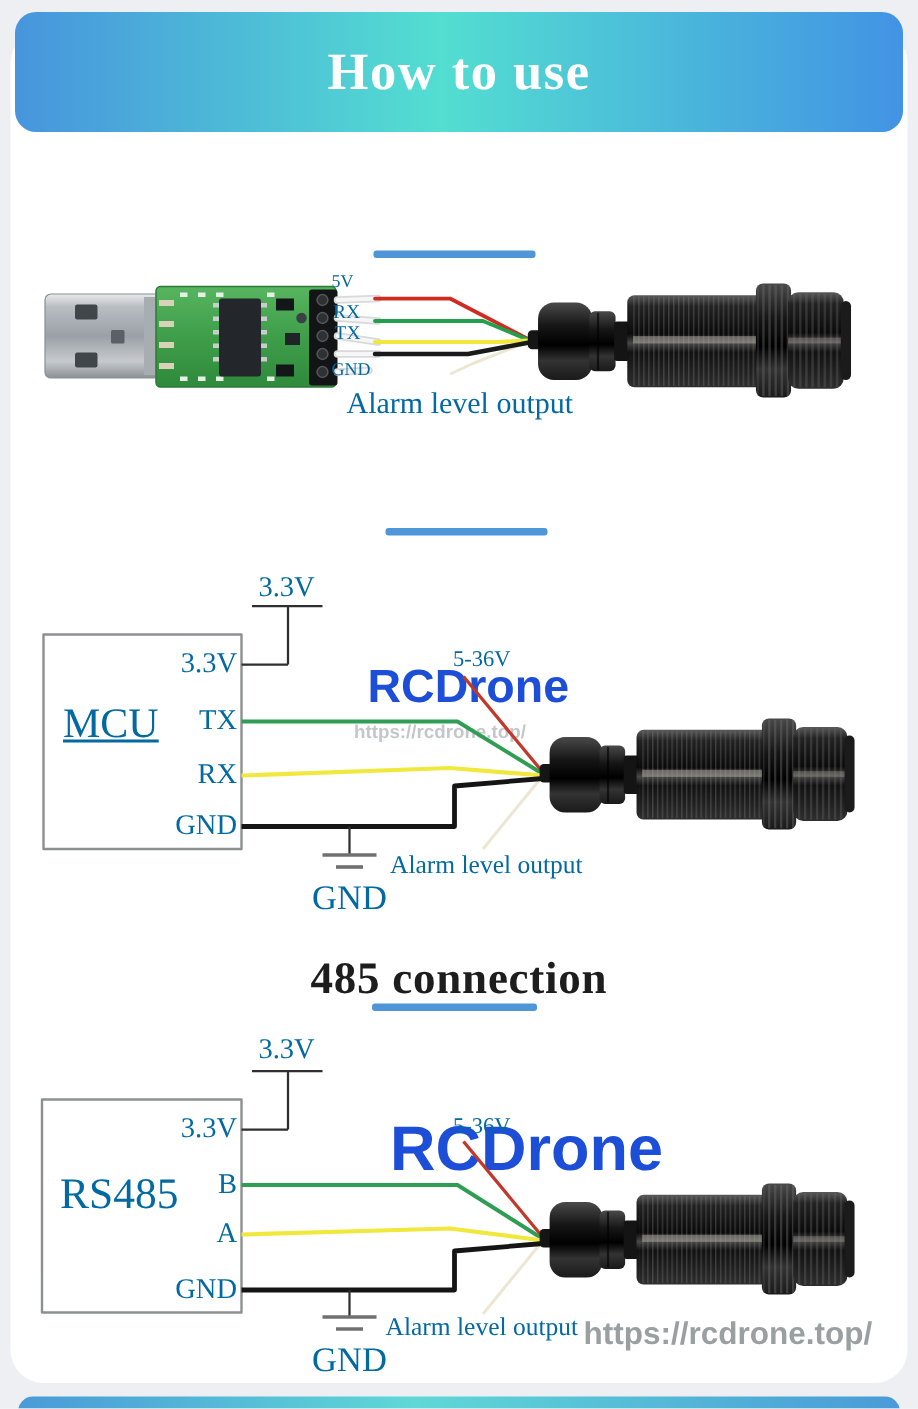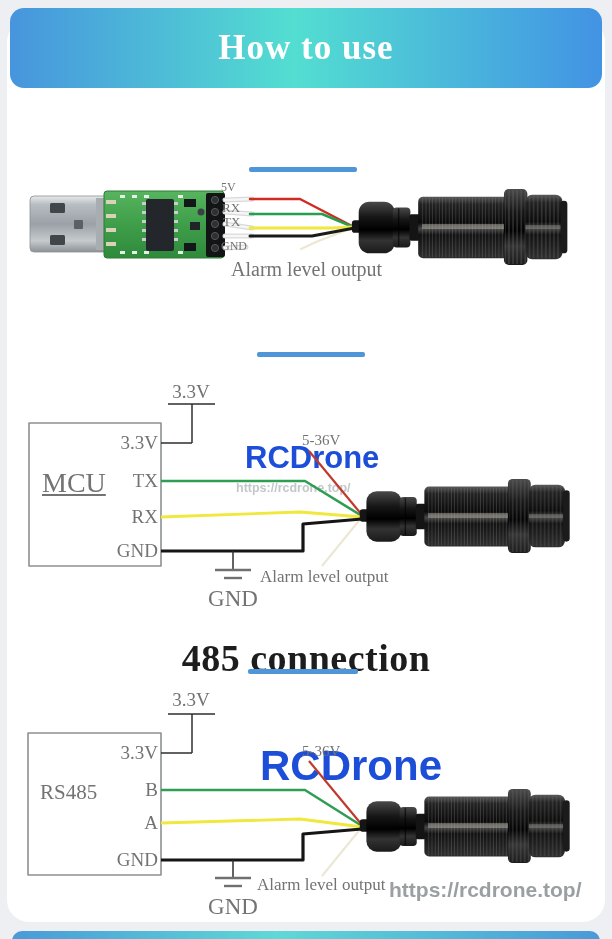--- a/index.html
+++ b/index.html
@@ -10,21 +10,21 @@
   .header{position:absolute;left:10px;top:8px;width:592px;height:80px;border-radius:14px;
         background:linear-gradient(90deg,#4795dd 0%,#53ded1 48%,#4293e4 100%);
         display:flex;align-items:center;justify-content:center;z-index:5;}
   .header-title{color:#ffffff;font-size:35px;font-weight:bold;letter-spacing:1px;}
   .footer{position:absolute;left:12px;top:931px;width:588px;height:12px;
         border-radius:10px 10px 0 0;
         background:linear-gradient(90deg,#4a9ad8 0%,#5fd8d6 45%,#4a9ad8 100%);z-index:5;}
   .sec-title{position:absolute;left:0;width:612px;text-align:center;font-weight:bold;
         color:#1d1d1d;letter-spacing:0.5px;z-index:4;}
   .underline{position:absolute;height:5px;background:#4f96d9;border-radius:2px;z-index:4;}
-  .lbl{position:absolute;color:#737373;line-height:1.05;white-space:nowrap;z-index:4;}
+  .lbl{position:absolute;color:#0369a1;line-height:1.05;white-space:nowrap;z-index:4;}
   .lbl.right{text-align:right;}
   .wm{position:absolute;font-family:"Liberation Sans",sans-serif;font-weight:bold;
         color:#1d4ed8;white-space:nowrap;z-index:2;line-height:1;}
   .art{position:absolute;left:0;top:0;z-index:3;}
 </style>
 </head>
 <body>
 
 <div class="page">
 
@@ -187,27 +187,27 @@
   <div class="lbl" style="left:163px;top:382px;width:56px;text-align:center;font-size:19px;">3.3V</div>
   <div class="lbl right" style="left:90px;top:433px;width:68px;font-size:19px;">3.3V</div>
   <div class="lbl right" style="left:90px;top:471px;width:68px;font-size:19px;">TX</div>
   <div class="lbl right" style="left:90px;top:507px;width:68px;font-size:19px;">RX</div>
   <div class="lbl right" style="left:90px;top:541px;width:68px;font-size:19px;">GND</div>
   <div class="lbl" style="left:42px;top:468px;font-size:28px;text-decoration:underline;">MCU</div>
   <div class="lbl" style="left:302px;top:433px;font-size:15px;">5-36V</div>
   <div class="lbl" style="left:205px;top:587px;width:56px;text-align:center;font-size:23px;">GND</div>
   <div class="lbl" style="left:260px;top:568px;font-size:17px;">Alarm level output</div>
 
-  <div class="sec-title" style="top:636px;font-size:38px;">485 connection</div>
+  <div class="sec-title" style="top:636px;font-size:30px;">485 connection</div>
   <div class="underline" style="left:248px;top:669px;width:110px;"></div>
   <div class="lbl" style="left:163px;top:690px;width:56px;text-align:center;font-size:19px;">3.3V</div>
   <div class="lbl right" style="left:90px;top:743px;width:68px;font-size:19px;">3.3V</div>
   <div class="lbl right" style="left:90px;top:780px;width:68px;font-size:19px;">B</div>
   <div class="lbl right" style="left:90px;top:813px;width:68px;font-size:19px;">A</div>
   <div class="lbl right" style="left:90px;top:850px;width:68px;font-size:19px;">GND</div>
-  <div class="lbl" style="left:40px;top:781px;font-size:21px;">RS485</div>
+  <div class="lbl" style="left:40px;top:781px;font-size:29px;">RS485</div>
   <div class="lbl" style="left:302px;top:744px;font-size:15px;">5-36V</div>
   <div class="lbl" style="left:205px;top:895px;width:56px;text-align:center;font-size:23px;">GND</div>
   <div class="lbl" style="left:257px;top:876px;font-size:17px;">Alarm level output</div>
   <div class="wm" style="left:389px;top:879px;font-size:21px;color:#9aa0a2;z-index:4;">https://rcdrone.top/</div>
 
   <div class="footer"></div>
 </div>
 
 </body></html>

